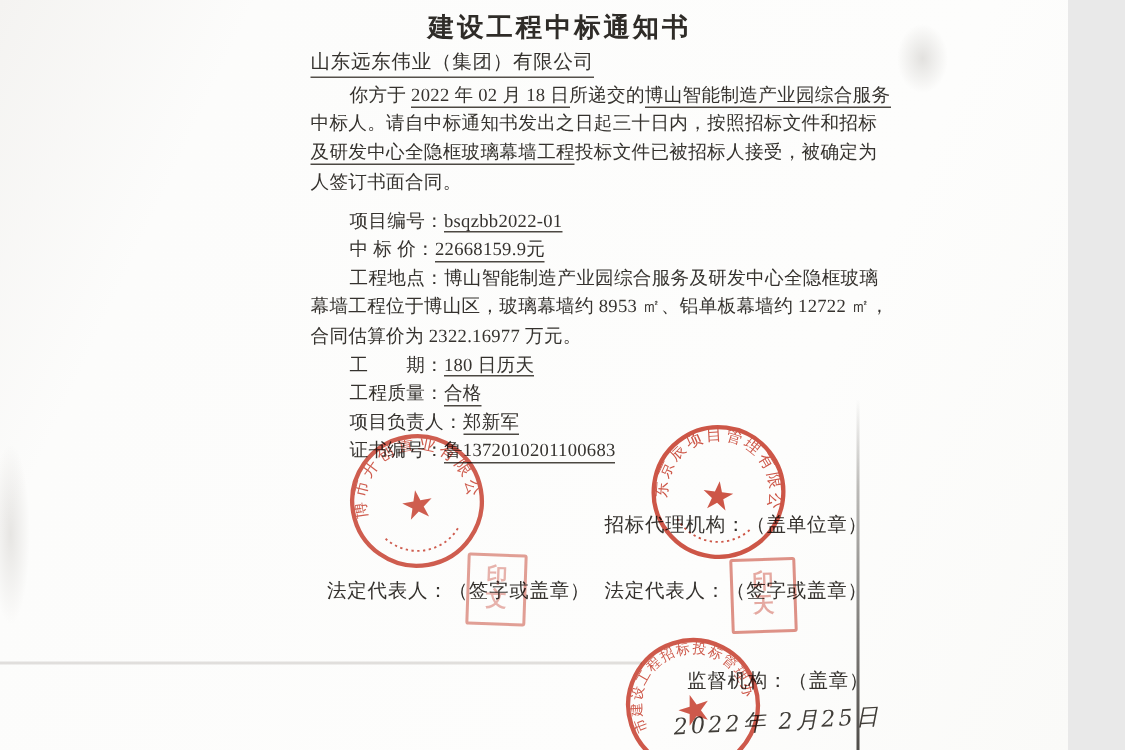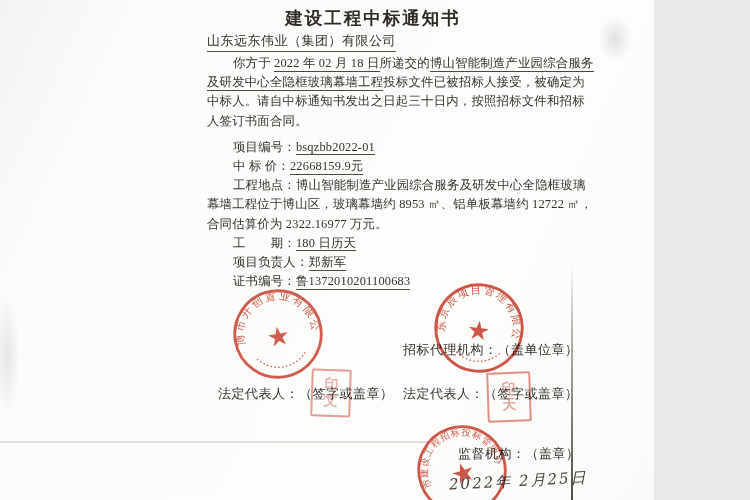--- a/index.html
+++ b/index.html
@@ -1,17 +1,17 @@
 <!DOCTYPE html>
 <html><head>
 <meta charset="utf-8">
 <style>
   html,body{margin:0;padding:0;background:#e9e9e9;}
   .screen{
-    position:relative;width:654px;height:500px;overflow:hidden;
+    position:relative;width:712px;height:500px;overflow:hidden;
     background:linear-gradient(115deg,#f4f3f1 0%,#fcfcfb 18%,#fdfdfc 70%,#fafaf8 100%);
     font-family:"Liberation Serif","DejaVu Serif",serif;
     color:#35322e;
   }
   
   .page-edge-line{
     position:absolute;left:571px;top:266px;width:2px;height:234px;
     background:linear-gradient(to bottom,rgba(70,66,60,0),rgba(70,66,60,.35) 25%,rgba(48,45,41,.85));
   }
   .artifact-hline{
@@ -79,29 +79,30 @@
   <div class="artifact-smudge"></div>
   <div class="artifact-smudge2"></div>
   <div class="artifact-hline"></div>
   <div class="page-edge-line"></div>
 
   <h1 class="doc-title">建设工程中标通知书</h1>
   <div class="addressee">山东远东伟业（集团）有限公司</div>
 
   <div class="doc-body">
       <div class="bline ind"><span>你方于 </span><span class="u">2022 年 02 月 18 日</span><span>所递交的</span><span class="u">博山智能制造产业园综合服务</span></div>
+      <div class="bline"><span>中标人。请自中标通知书发出之日起三十日内，按照招标文件和招标</span></div>
       <div class="bline"><span class="u">及研发中心全隐框玻璃幕墙工程</span><span>投标文件已被招标人接受，被确定为</span></div>
-      <div class="bline"><span>中标人。请自中标通知书发出之日起三十日内，按照招标文件和招标</span></div>
       <div class="bline"><span>人签订书面合同。</span></div>
       <div class="bline ind gap"><span>项目编号：</span><span class="u">bsqzbb2022-01</span></div>
       <div class="bline ind"><span>中 标 价：</span><span class="u">22668159.9元</span></div>
       <div class="bline ind"><span>工程地点：</span><span>博山智能制造产业园综合服务及研发中心全隐框玻璃</span></div>
       <div class="bline"><span>幕墙工程位于博山区，玻璃幕墙约 8953 ㎡、铝单板幕墙约 12722 ㎡，</span></div>
       <div class="bline"><span>合同估算价为 2322.16977 万元。</span></div>
       <div class="bline ind"><span>工　　期：</span><span class="u">180 日历天</span></div>
+      <div class="bline ind"><span>工程质量：</span><span class="u">合格</span></div>
       <div class="bline ind"><span>项目负责人：</span><span class="u">郑新军</span></div>
       <div class="bline ind"><span>证书编号：</span><span class="u">鲁1372010201100683</span></div>
     </div>
 
   <div class="sig sig-agency">招标代理机构：（盖单位章）</div>
   <div class="sig sig-legal-left">法定代表人：（签字或盖章）</div>
   <div class="sig sig-legal-right">法定代表人：（签字或盖章）</div>
   <div class="sig sig-supervisor">监督机构：（盖章）</div>
   <div class="sig sig-date">2022年 2月25日</div>
 

